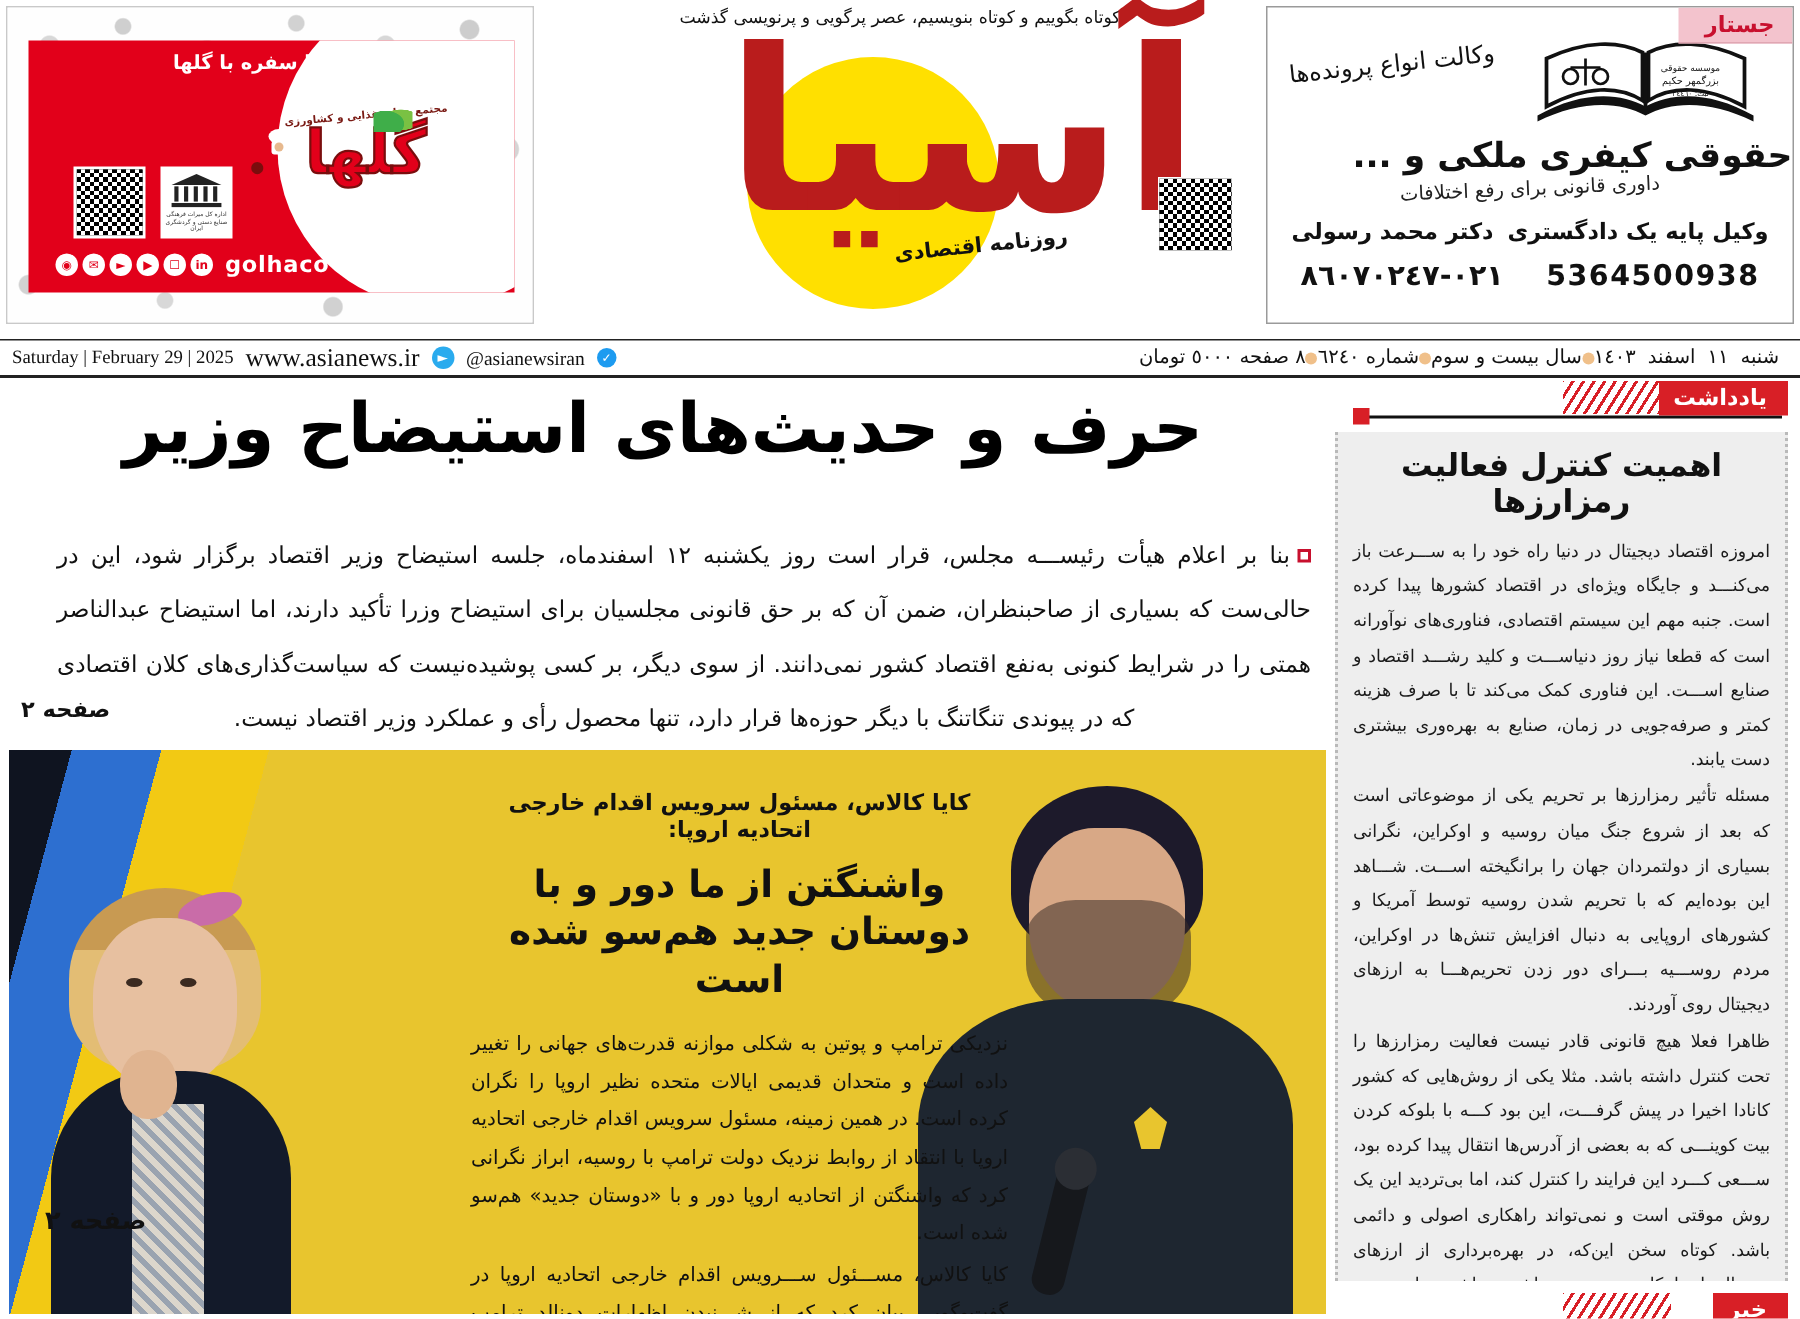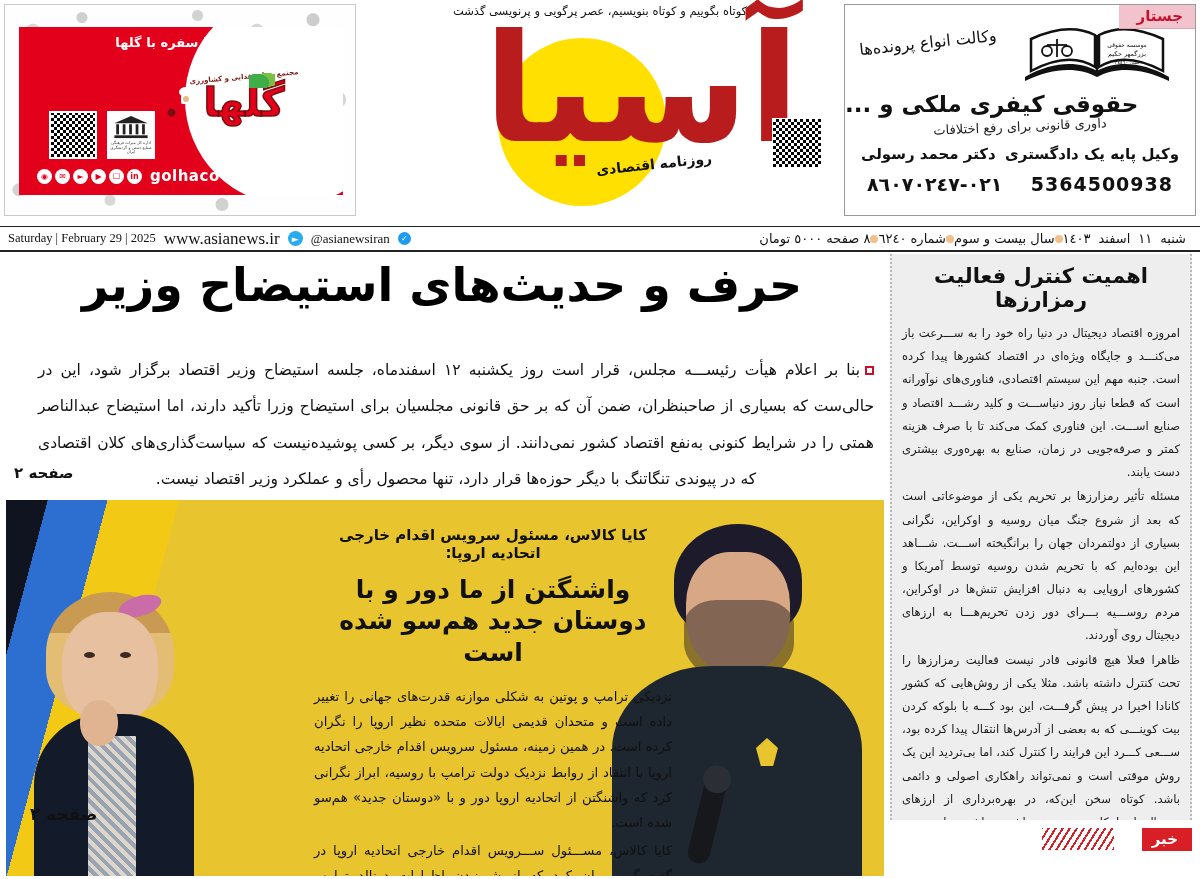--- a/index.html
+++ b/index.html
@@ -140,21 +140,21 @@
     border-bottom: 1px solid #e0a7b3;
   }
   .legal-emblem {
     position: absolute; right: 18px; top: 16px; width: 160px; height: 68px;
   }
   .legal-line1 {
     position: absolute; left: 14px; top: 28px; font-size: 16px; color: #111;
     transform: rotate(-6deg); font-weight: 500;
   }
   .legal-line2 {
-    position: absolute; right: 0; left: 0; top: 86px; text-align: left;
+    position: absolute; right: 0; left: 0; top: 86px; text-align: right;
     font-size: 23px; font-weight: bold; color: #111;
   }
   .legal-line3 {
     position: absolute; right: 0; left: 0; top: 114px; text-align: center;
     font-size: 13px; color: #222; transform: rotate(-2.5deg);
   }
   .legal-row {
     position: absolute; right: 16px; left: 16px; top: 140px;
     display: flex; justify-content: space-between; font-size: 15px;
     font-weight: bold; color: #111;
@@ -528,20 +528,26 @@
           <p>کایا کالاس، مســـئول ســـرویس اقدام خارجی اتحادیه اروپا در گفت‌وگویی بیان کرد که از شـــنیدن اظهارات دونالد ترامپ رئیس‌جمهور آمریکا و دیگر مقامات ارشد این کشور در هفته‌های اخیر که روایات و نکات روسیه درباره جنگ اوکراین را تکرار می‌کنند، ناراحت و ناراضی است.</p>
         </div>
       </div>
 
       <div class="feature-pageref">صفحه ٢</div>
     </div>
   </div>
 
   <div class="sidebar">
 
+    <div class="section-head">
+      <span class="section-tag">یادداشت</span>
+      <span class="section-hatch"></span>
+      <span class="section-rule"></span>
+      <span class="section-sq"></span>
+    </div>
 
     <div class="note-box">
       <h3 class="note-title">اهمیت کنترل فعالیت رمزارزها</h3>
 
 
       <div class="note-body">
         <p>امروزه اقتصاد دیجیتال در دنیا راه خود را به ســـرعت باز می‌کنـــد و جایگاه ویژه‌ای در اقتصاد کشورها پیدا کرده است. جنبه مهم این سیستم اقتصادی، فناوری‌های نوآورانه است که قطعا نیاز روز دنیاســـت و کلید رشـــد اقتصاد و صنایع اســـت. این فناوری کمک می‌کند تا با صرف هزینه کمتر و صرفه‌جویی در زمان، صنایع به بهره‌وری بیشتری دست یابند.</p>
         <p>مسئله تأثیر رمزارزها بر تحریم یکی از موضوعاتی است که بعد از شروع جنگ میان روسیه و اوکراین، نگرانی بسیاری از دولتمردان جهان را برانگیخته اســـت. شـــاهد این بوده‌ایم که با تحریم شدن روسیه توسط آمریکا و کشورهای اروپایی به دنبال افزایش تنش‌ها در اوکراین، مردم روســـیه بـــرای دور زدن تحریم‌هـــا به ارزهای دیجیتال روی آوردند.</p>
         <p>ظاهرا فعلا هیچ قانونی قادر نیست فعالیت رمزارزها را تحت کنترل داشته باشد. مثلا یکی از روش‌هایی که کشور کانادا اخیرا در پیش گرفـــت، این بود کـــه با بلوکه کردن بیت کوینـــی که به بعضی از آدرس‌ها انتقال پیدا کرده بود، ســـعی کـــرد این فرایند را کنترل کند، اما بی‌تردید این یک روش موقتی است و نمی‌تواند راهکاری اصولی و دائمی باشد. کوتاه سخن این‌که، در بهره‌برداری از ارزهای دیجیتال باید امکان رصد وجود داشـــته باشد و بایستی به شدت مراقب پولشویی و کلاهبرداری‌های احتمالی بود.</p>
       </div>

